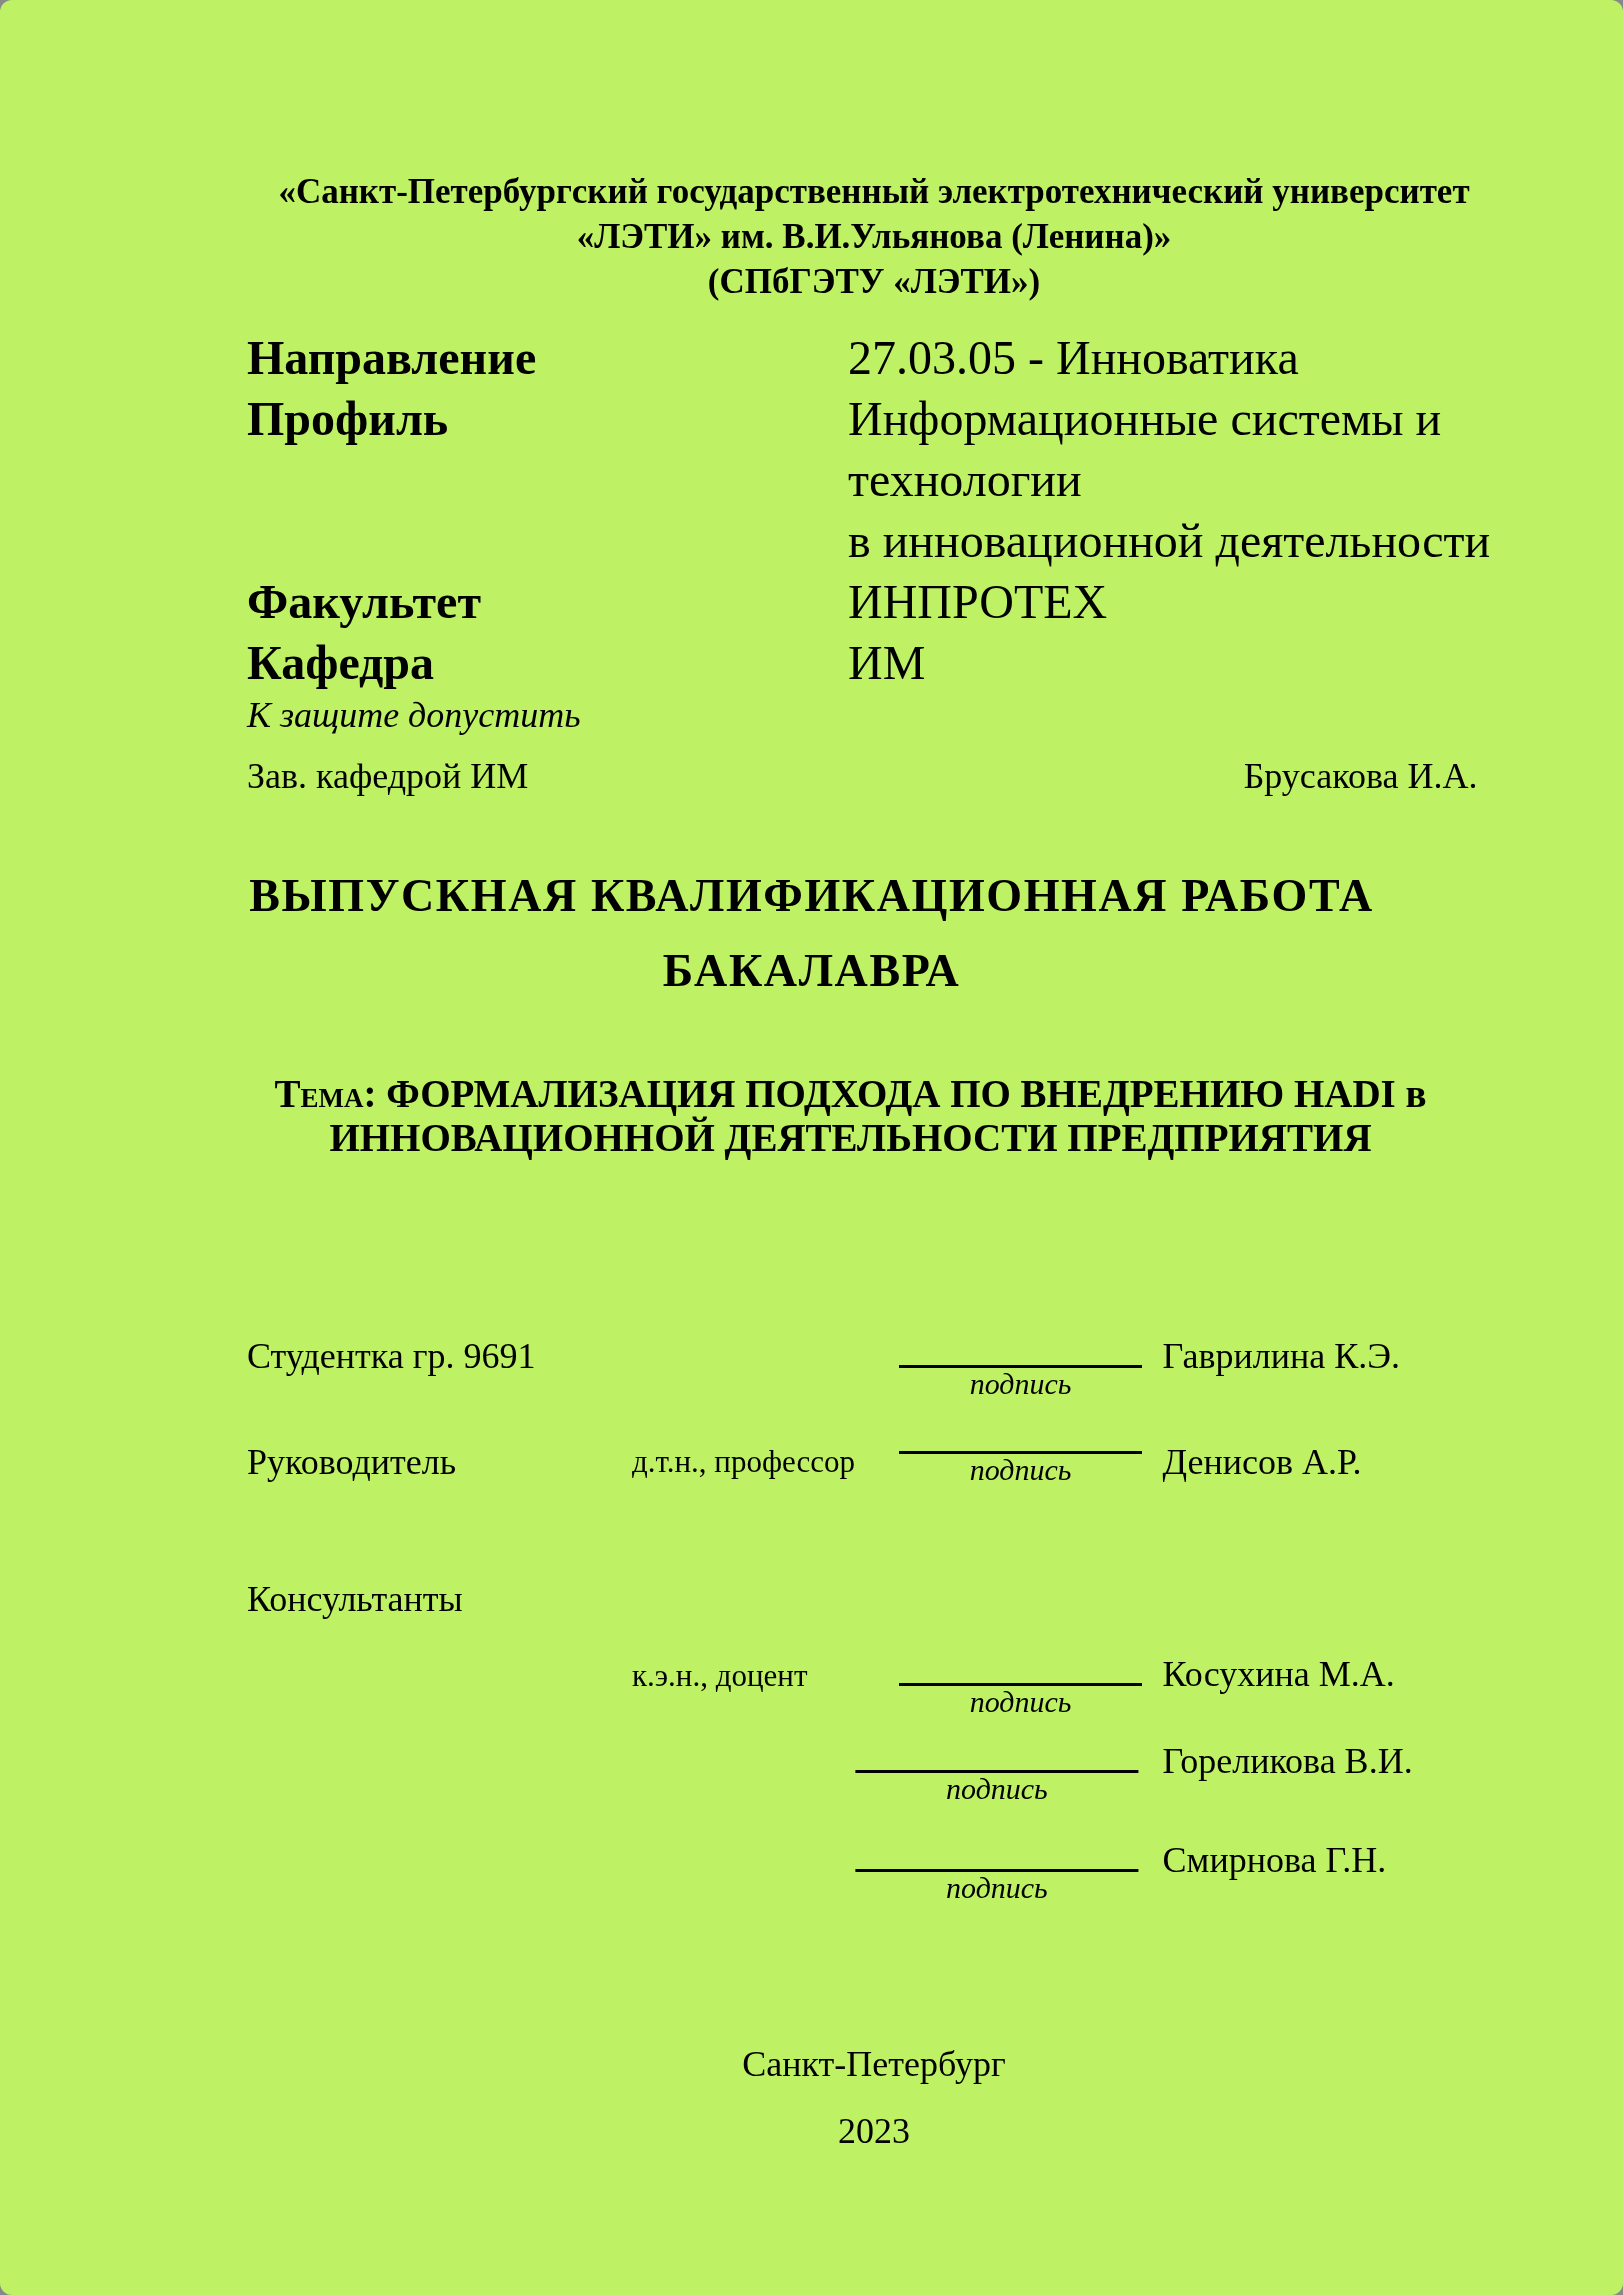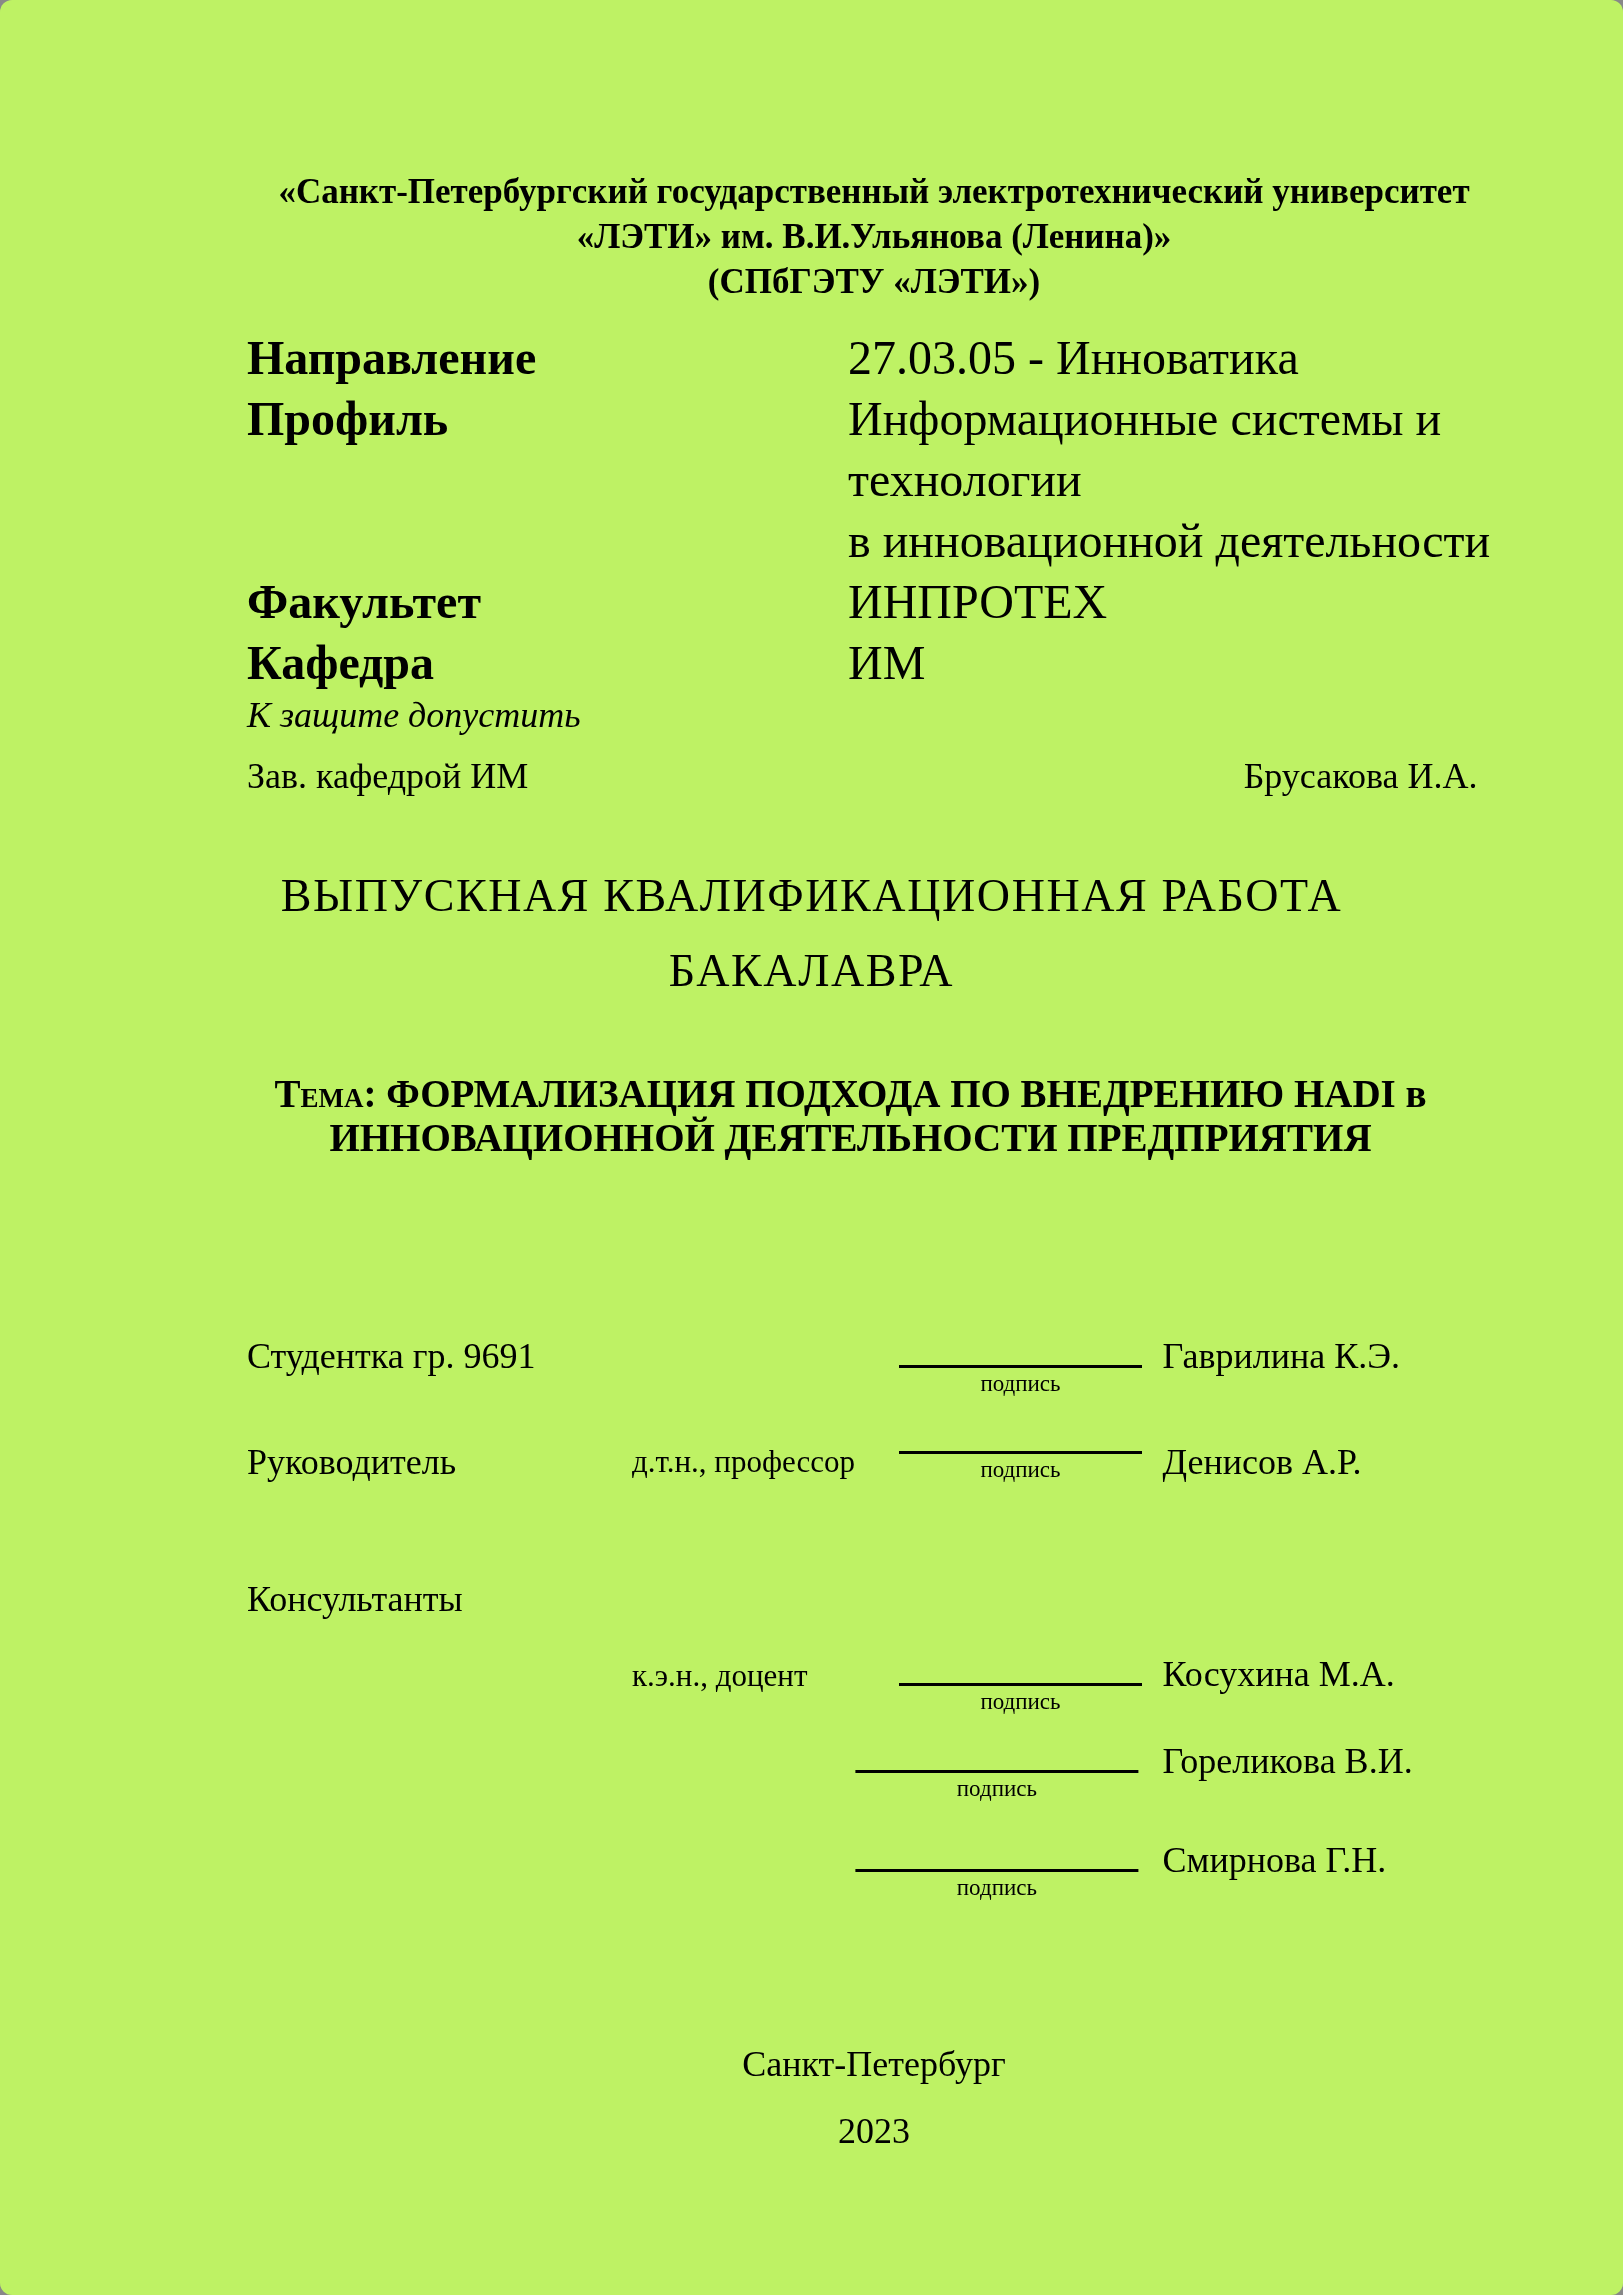--- a/index.html
+++ b/index.html
@@ -33,21 +33,21 @@
   
   .approve { top: 685px; left: 247px; right: 122px; font-size: 36px; line-height: 61px; }
   .approve-line1 { font-style: italic; }
   .approve-line2 { display: flex; justify-content: space-between; }
   .approve-name { padding-right: 23.6px; }
 
   
   .main-title {
     top: 858px; left: 122px; right: 122px;
     text-align: center;
-    font-weight: normal;
+    font-weight: bold;
     font-size: 46px;
     line-height: 75px;
     letter-spacing: 1.6px;
   }
 
   
   .topic {
     top: 1072px; left: 200px; right: 122px;
     text-align: center;
     font-weight: bold;
@@ -75,21 +75,22 @@
   .sig-line-cell.shifted { transform: translateX(-23.6px); }
   .sig-underline {
     display: inline-block;
     width: 243px;
     height: 0;
     border-bottom: 3.1px solid #000;
     margin-bottom: -6.3px;
   }
   .sig-line-cell.shifted .sig-underline { width: 283px; }
   .sig-caption {
-    font-size: 23px;
+    font-size: 30px;
+    font-style: italic;
     line-height: 27px;
     margin-top: 7.9px;
   }
   .sig-name { padding-left: 12.6px; }
 
   .row-student    { top: 1335px; }
   .row-supervisor { top: 1441px; align-items: flex-end; }
   .consultants-label { top: 1578px; left: 247px; font-size: 36px; line-height: 42px; }
   .row-consult1   { top: 1653px; }
   .row-consult2   { top: 1740px; }

